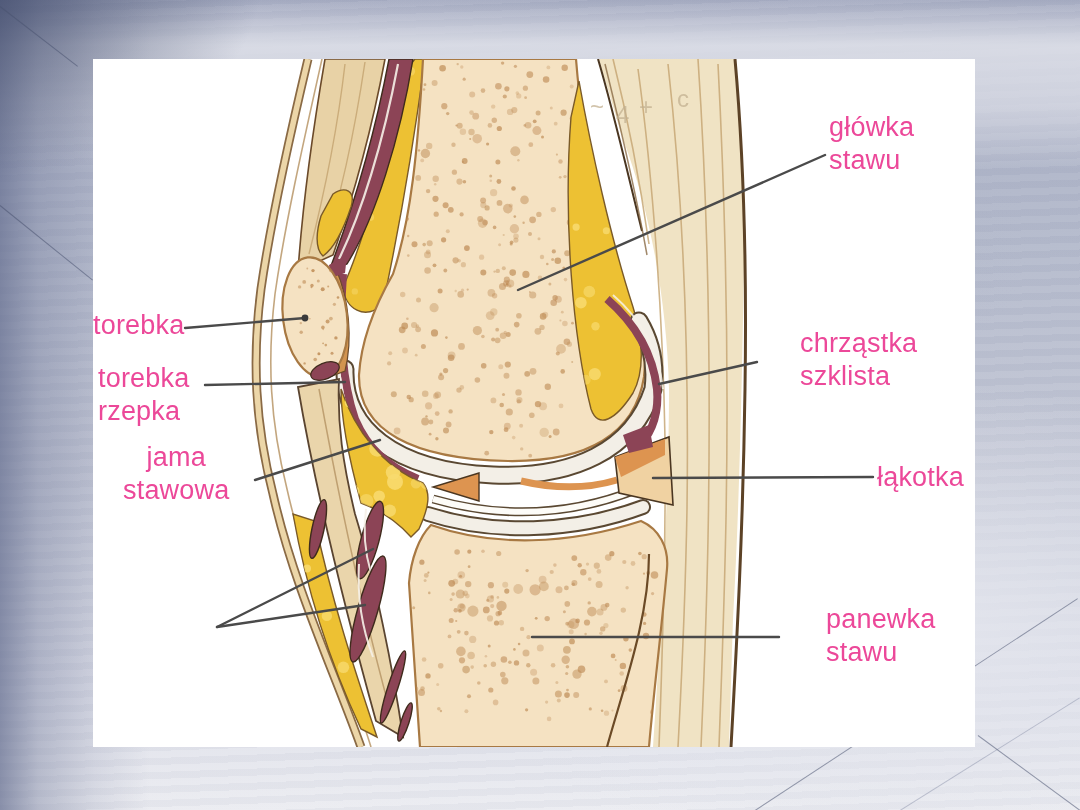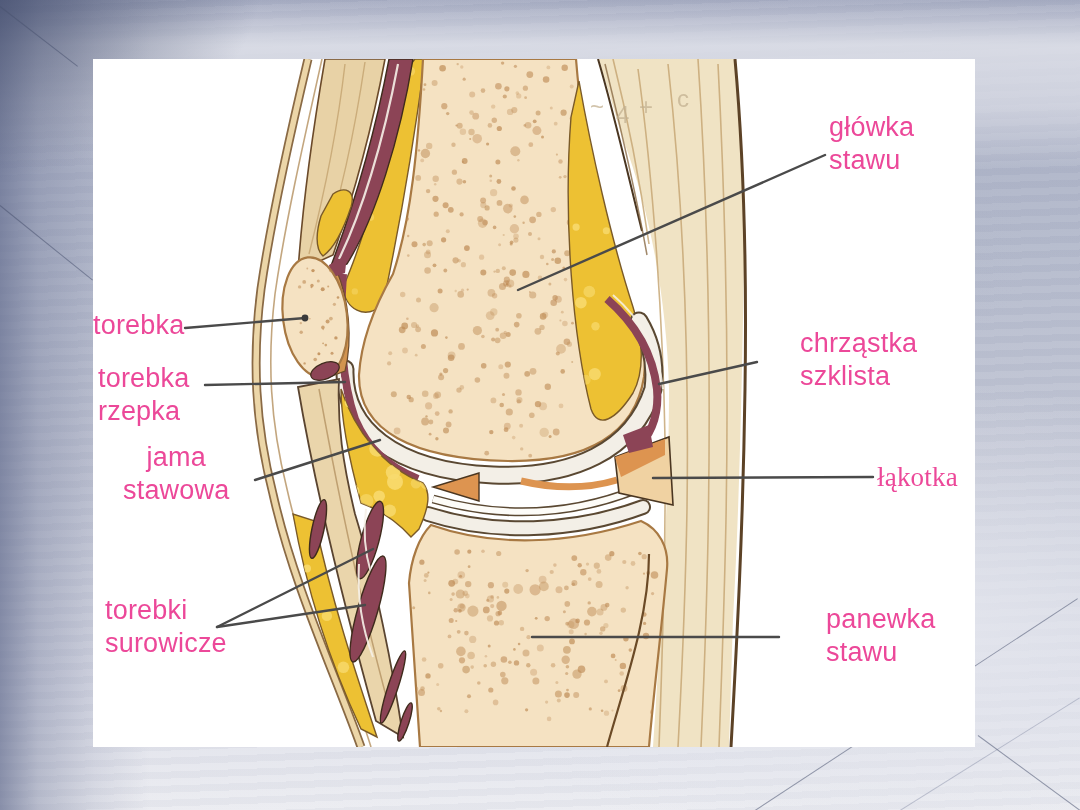--- a/index.html
+++ b/index.html
@@ -742,24 +742,22 @@
         <path class="lead" d="M162,421 L287,381"></path>
         <path class="lead" d="M124,568 L280,490"></path>
         <path class="lead" d="M124,568 L272,546"></path>
       </g>
     </svg>
 
     <div class="lbl" style="left:736px;top:52px;">główka
 stawu</div>
     <div class="lbl" style="left:707px;top:268px;">chrząstka
 szklista</div>
-    <div class="lbl" style="left:784px;top:402px;font-family:Liberation Serif, serif;">łąkotka</div>
+    <div class="lbl" style="left:784px;top:402px;">łąkotka</div>
     <div class="lbl" style="left:733px;top:544px;">panewka
 stawu</div>
     <div class="lbl" style="left:0px;top:250px;">torebka</div>
     <div class="lbl" style="left:5px;top:303px;">torebka
 rzepka</div>
     <div class="lbl" style="left:30px;top:382px;text-align:center;">jama
 stawowa</div>
-    <div class="lbl" style="left:12px;top:535px;">torebki
-surowicze</div>
   </div>
 </div>
 
 </body></html>

